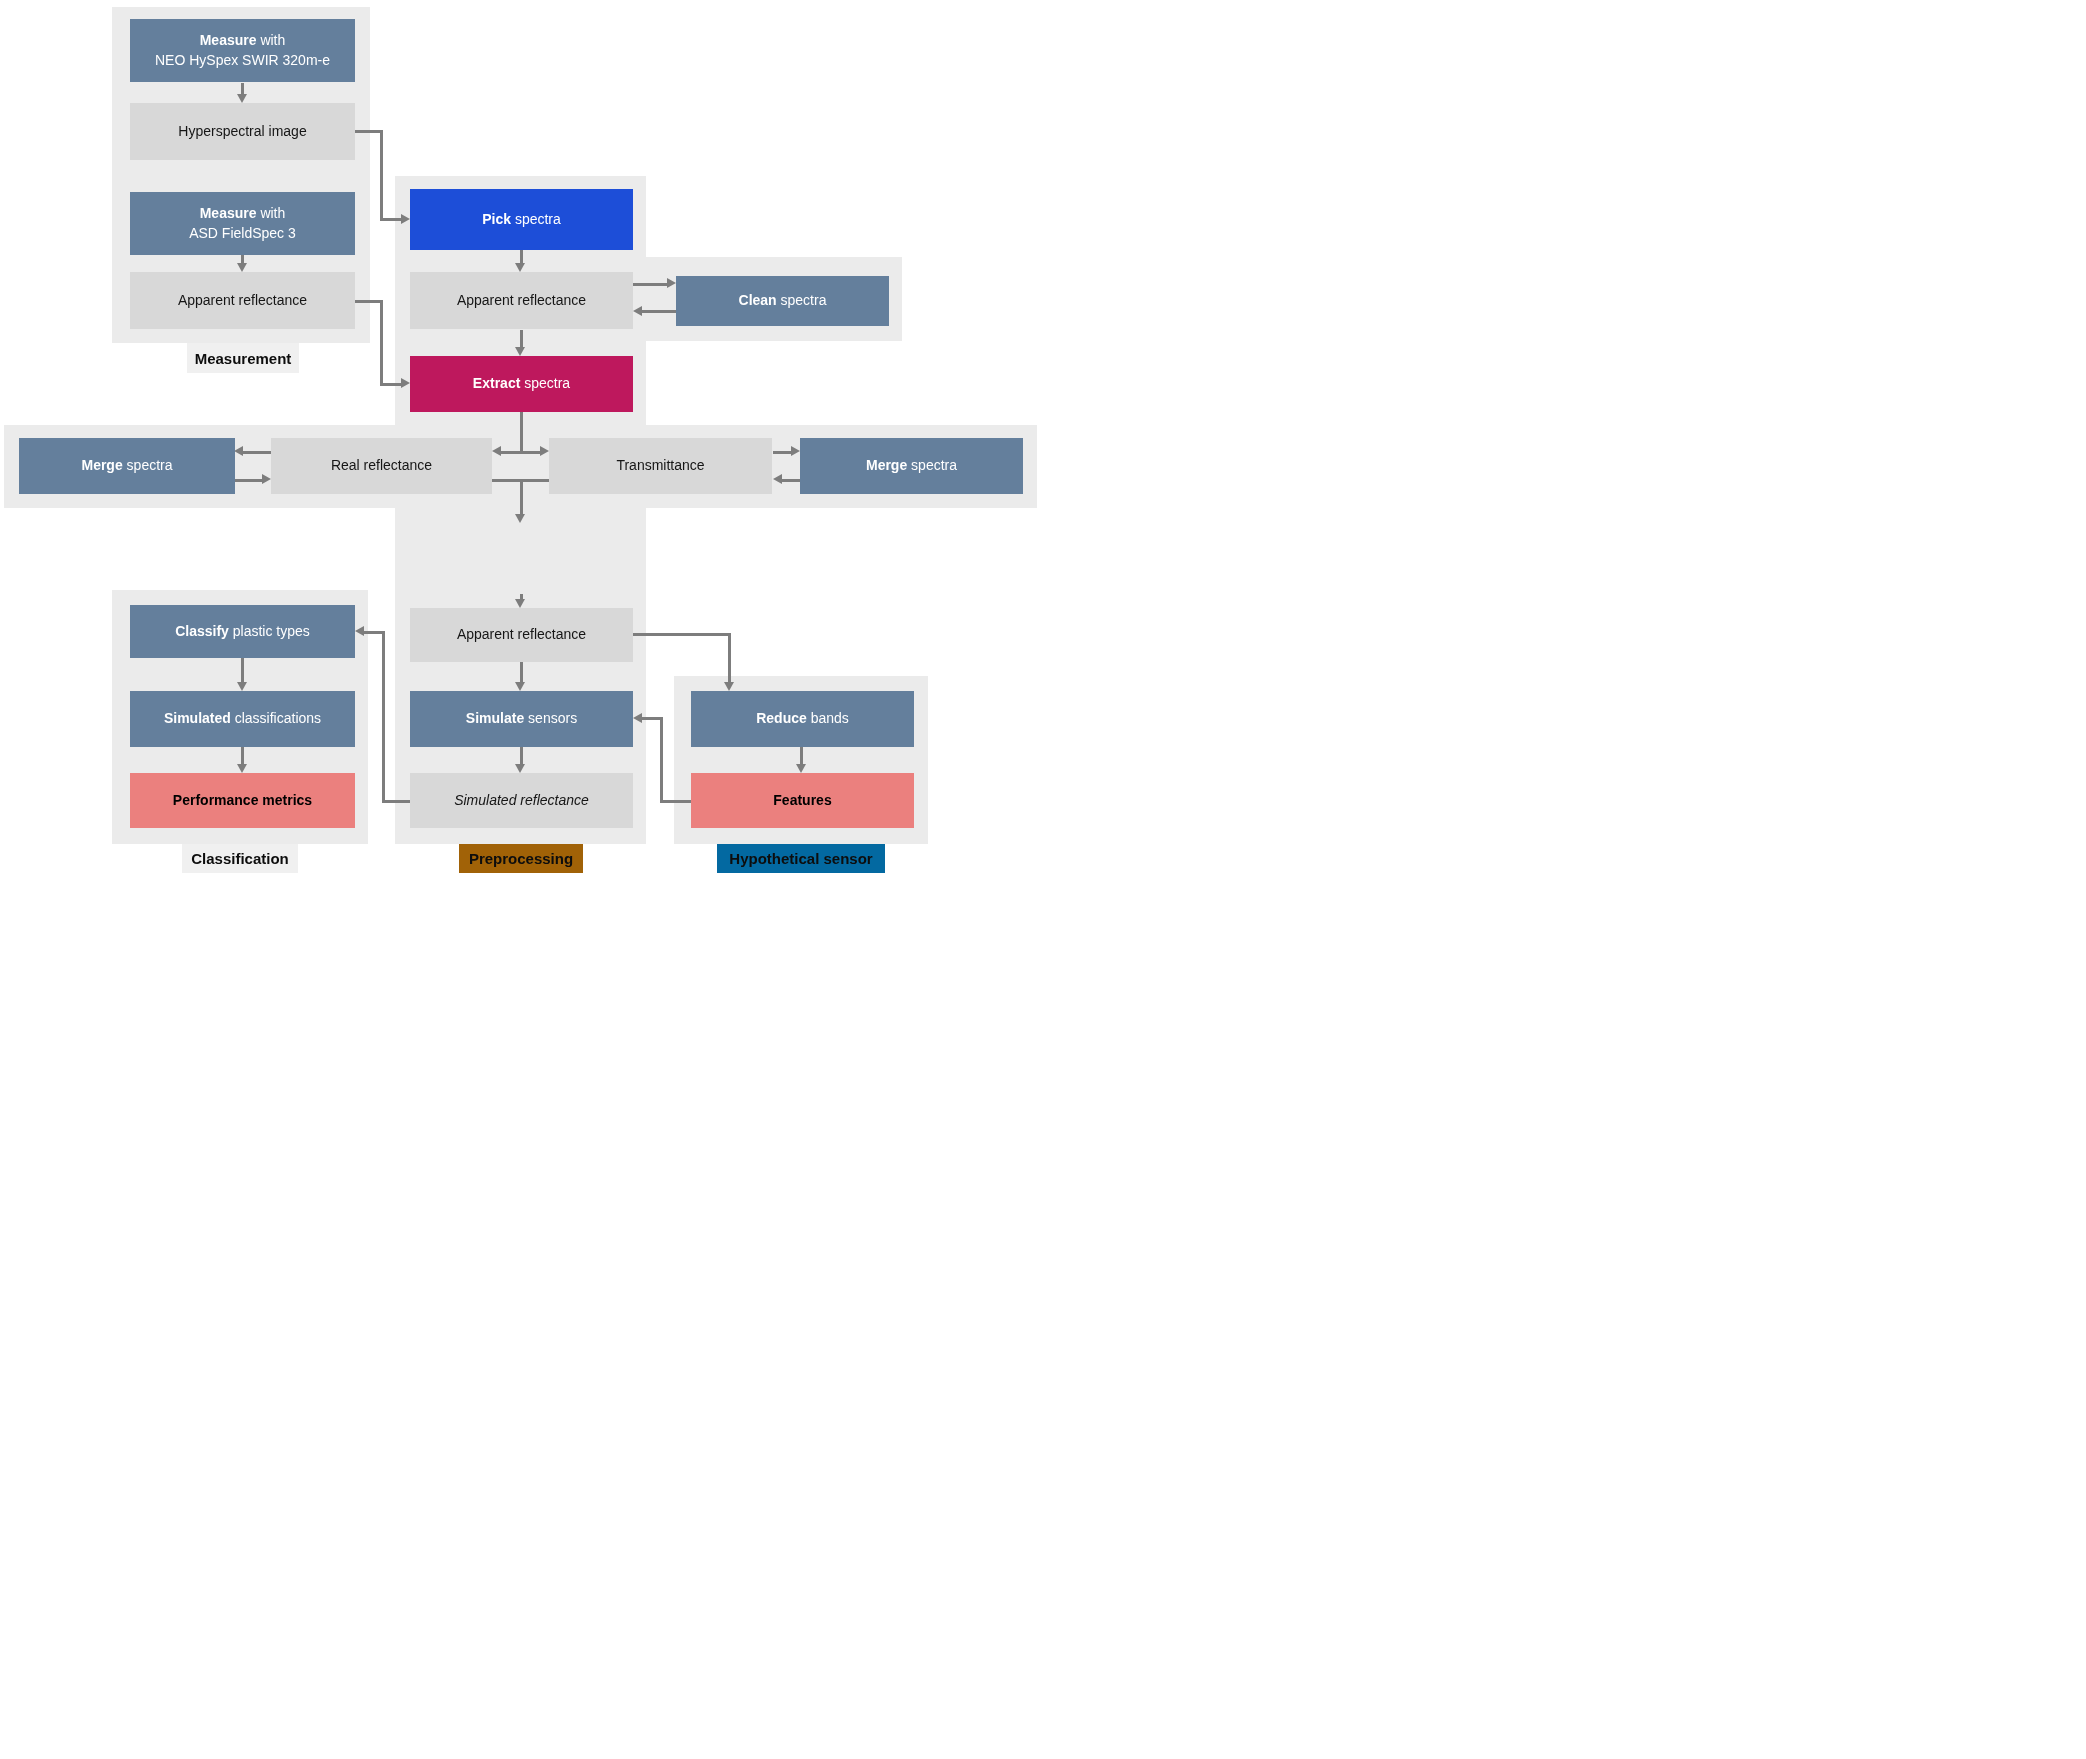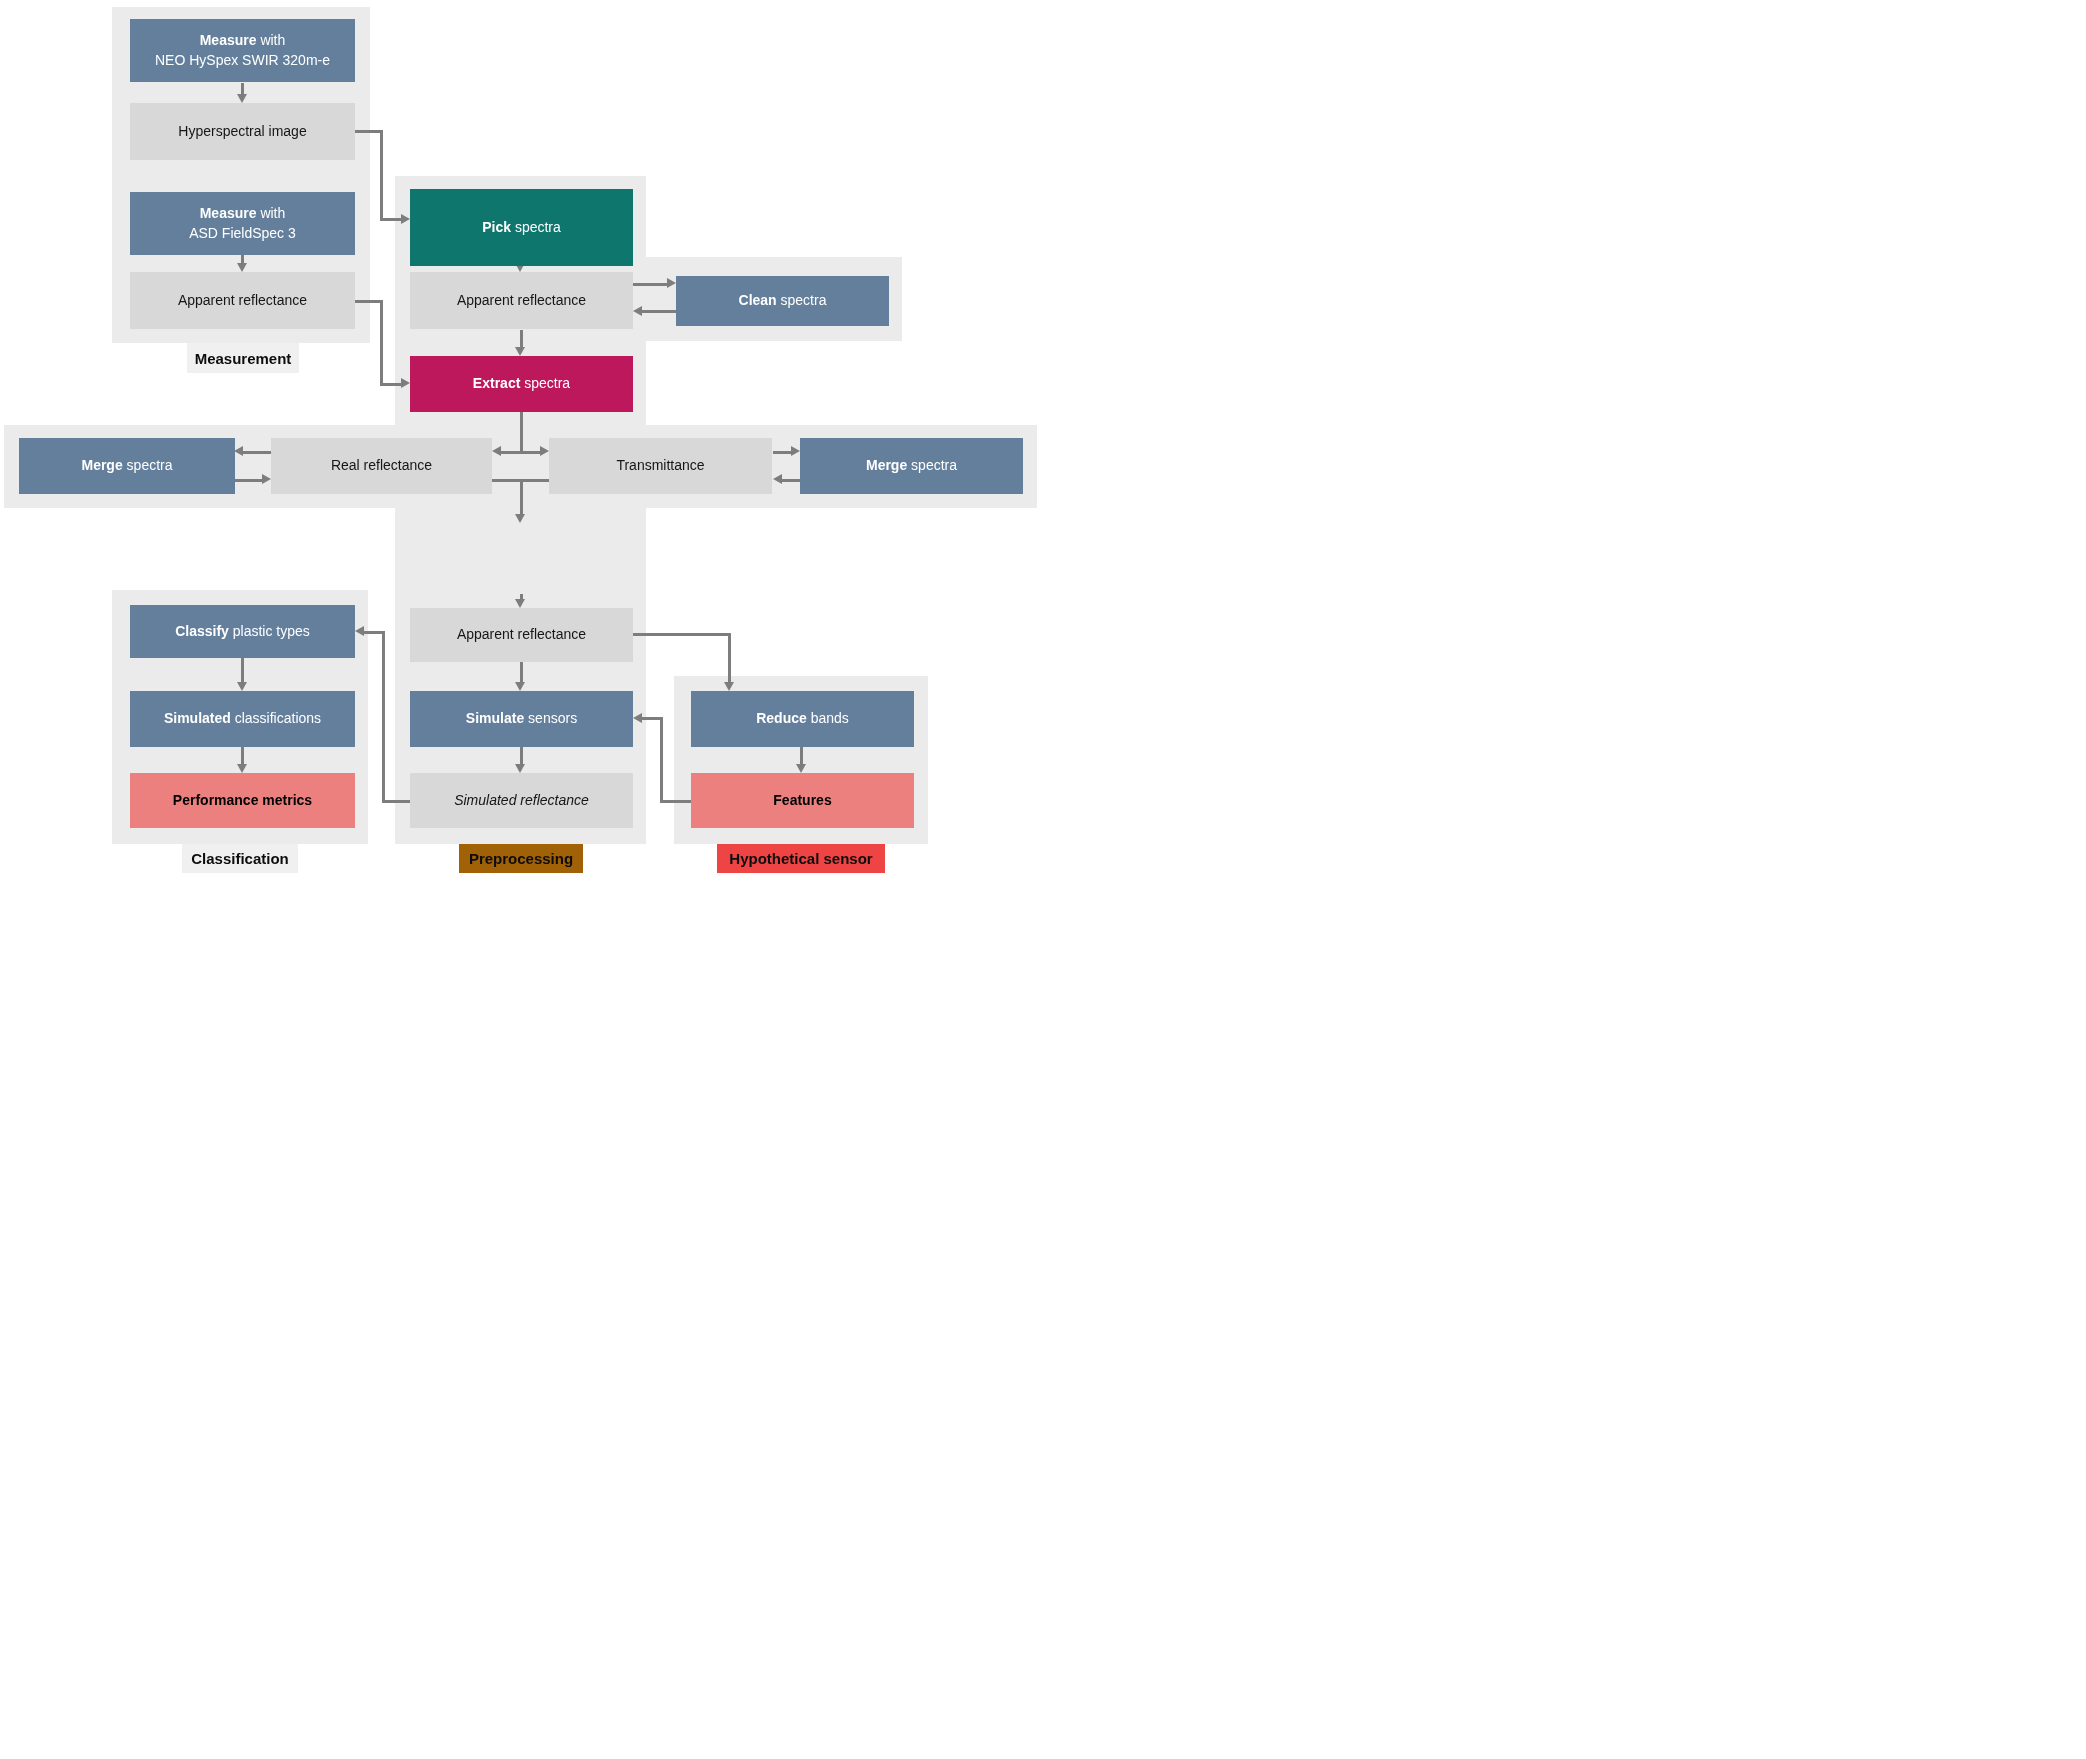--- a/index.html
+++ b/index.html
@@ -27,21 +27,21 @@
   <div class="panel" style="left: 112px; top: 7px; width: 258px; height: 336px; background: rgb(235, 235, 235);"></div>
   <div class="panel" style="left: 395px; top: 176px; width: 251px; height: 668px; background: rgb(235, 235, 235);"></div>
   <div class="panel" style="left: 646px; top: 257px; width: 256px; height: 84px; background: rgb(235, 235, 235);"></div>
   <div class="panel" style="left: 3.9px; top: 425px; width: 1033px; height: 83px; background: rgb(235, 235, 235);"></div>
   <div class="panel" style="left: 112px; top: 590px; width: 256px; height: 254px; background: rgb(235, 235, 235);"></div>
   <div class="panel" style="left: 674px; top: 676px; width: 254px; height: 168px; background: rgb(235, 235, 235);"></div>
 
   <div class="tab" style="left: 187px; top: 343px; width: 112px; height: 30px; background: rgb(240, 240, 240);">Measurement</div>
   <div class="tab" style="left: 182px; top: 844px; width: 116px; height: 29px; background: rgb(240, 240, 240);">Classification</div>
   <div class="tab" style="left: 459px; top: 844px; width: 124px; height: 29px; background: #a16207;">Preprocessing</div>
-  <div class="tab" style="left: 717px; top: 844px; width: 168px; height: 29px; background: #ef4444;">Hypothetical sensor</div>
+  <div class="tab" style="left: 717px; top: 844px; width: 168px; height: 29px; background: #0369a1;">Hypothetical sensor</div>
 
   <div class="al" style="left: 241px; top: 83px; width: 2.6px; height: 13px; background: rgb(125, 125, 125);"></div>
   <div class="ah ah-d" style="left: 237px; top: 94px; border-top-color: rgb(125, 125, 125);"></div>
 
   <div class="al" style="left: 241px; top: 255px; width: 2.6px; height: 9.7px; background: rgb(125, 125, 125);"></div>
   <div class="ah ah-d" style="left: 237px; top: 263px; border-top-color: rgb(125, 125, 125);"></div>
 
   <div class="al" style="left: 355px; top: 130px; width: 28px; height: 2.6px; background: rgb(125, 125, 125);"></div>
   <div class="al" style="left: 380px; top: 130px; width: 2.6px; height: 90px; background: rgb(125, 125, 125);"></div>
   <div class="al" style="left: 380px; top: 218px; width: 20.7px; height: 2.6px; background: rgb(125, 125, 125);"></div>
@@ -125,21 +125,21 @@
 
   <div class="node node-process" style="left: 130px; top: 192px; width: 225px; height: 63px; background: rgb(100, 127, 156); color: rgb(255, 255, 255);">
     <span><b>Measure</b><span> with</span></span>
     <span>ASD FieldSpec 3</span>
   </div>
 
   <div class="node node-data" style="left: 130px; top: 272px; width: 225px; height: 57px; background: rgb(216, 216, 216); color: rgb(22, 22, 22);">
     <span>Apparent reflectance</span>
   </div>
 
-  <div class="node node-process" style="left: 410px; top: 189px; width: 223px; height: 77px; background: #0f766e; color: rgb(255, 255, 255);">
+  <div class="node node-process" style="left: 410px; top: 189px; width: 223px; height: 61px; background: #1d4ed8; color: rgb(255, 255, 255);">
     <span><b>Pick</b><span> spectra</span></span>
   </div>
 
   <div class="node node-data" style="left: 410px; top: 272px; width: 223px; height: 57px; background: rgb(216, 216, 216); color: rgb(22, 22, 22);">
     <span>Apparent reflectance</span>
   </div>
 
   <div class="node node-process" style="left: 676px; top: 276px; width: 213px; height: 50px; background: rgb(100, 127, 156); color: rgb(255, 255, 255);">
     <span><b>Clean</b><span> spectra</span></span>
   </div>

